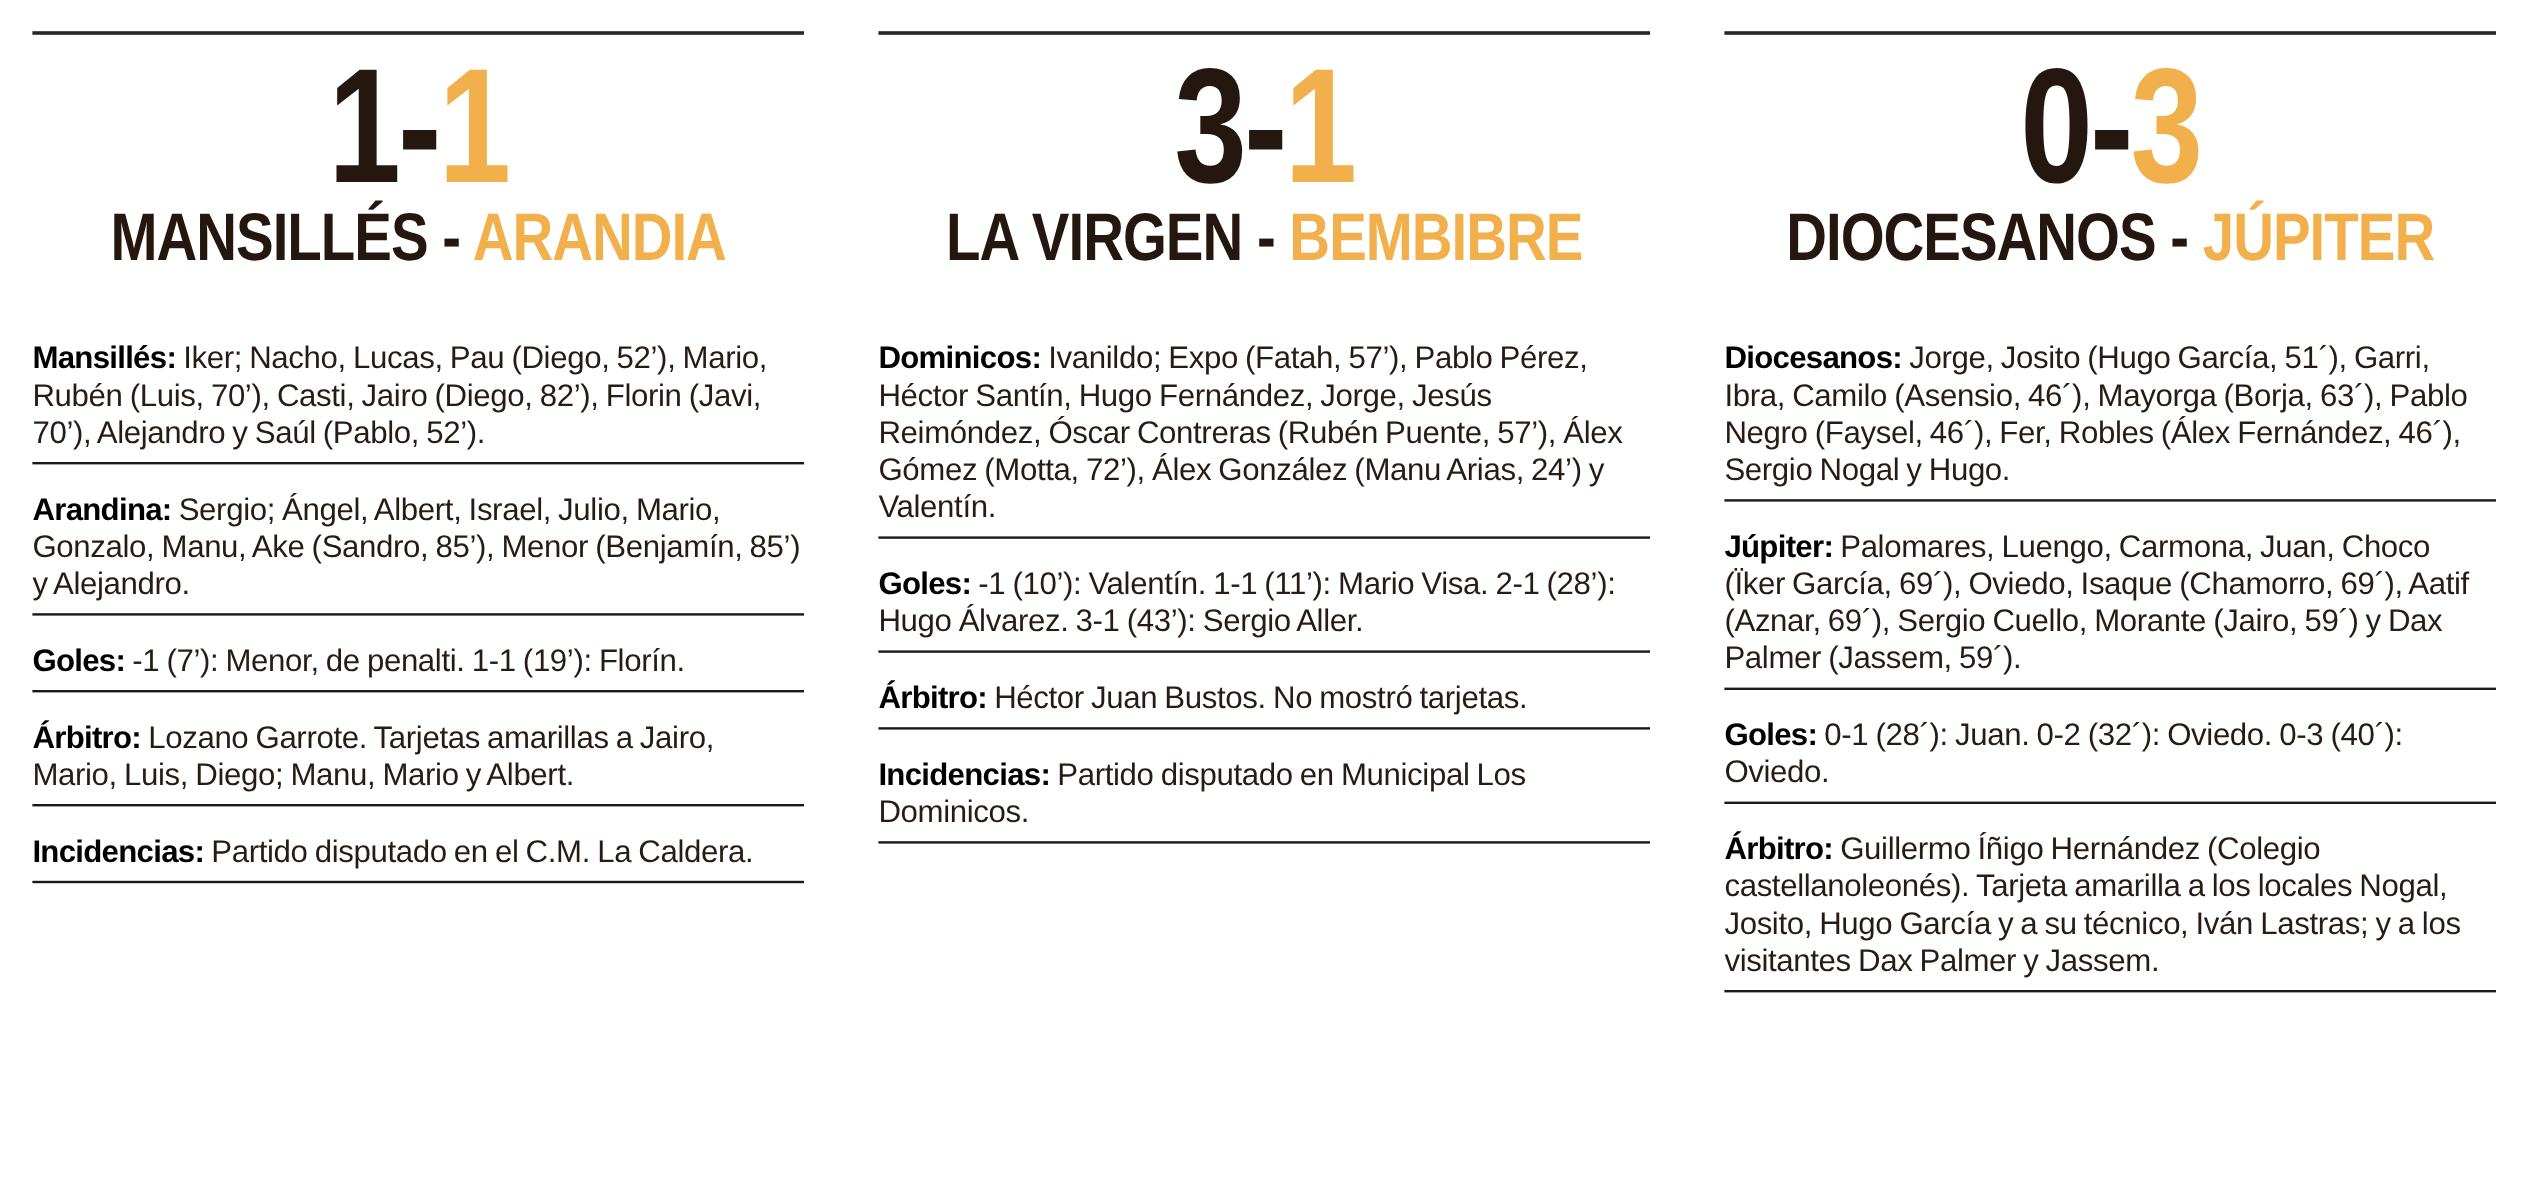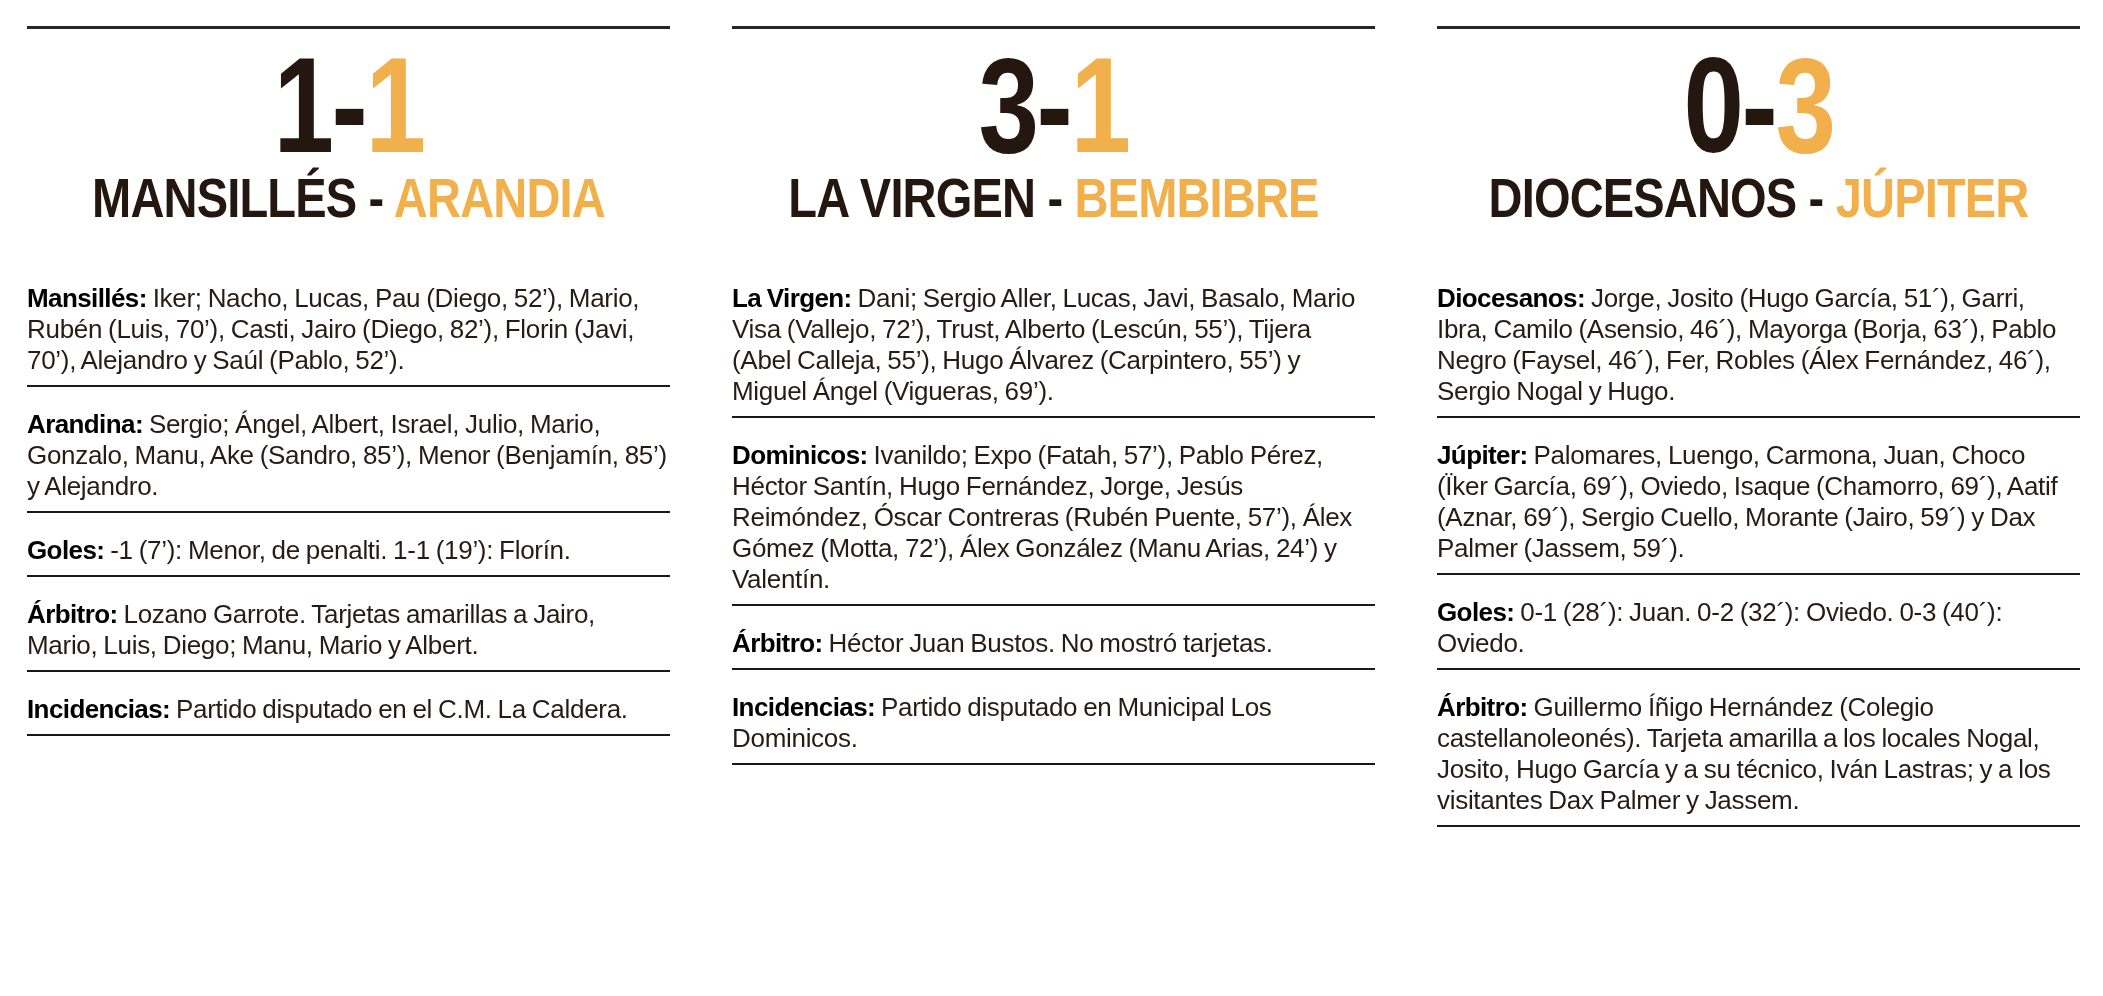--- a/index.html
+++ b/index.html
@@ -83,22 +83,22 @@
       <p class="sec"><b>Goles:</b> <span>-1 (7’): Menor, de penalti. 1-1 (19’): Florín.</span></p>
       <p class="sec"><b>Árbitro:</b> <span>Lozano Garrote. Tarjetas amarillas a Jairo, Mario, Luis, Diego; Manu, Mario y Albert.</span></p>
       <p class="sec"><b>Incidencias:</b> <span>Partido disputado en el C.M. La Caldera.</span></p>
     </div>
   </section>
 
   <section class="col">
     <div class="score"><span class="dark">3</span><span class="dark">-</span><span class="accent">1</span></div>
     <h2 class="teams"><span class="dark">LA VIRGEN</span> <span class="dark">-</span> <span class="accent">BEMBIBRE</span></h2>
     <div class="secs">
-      <p class="sec"><b>La Virgen:</b> <span>Dani; Sergio Aller, Lucas, Javi, Basalo, Mario Visa (Vallejo, 72’), Trust, Alberto (Lescún, 55’), Tijera (Abel Calleja, 55’), Hugo Álvarez (Carpintero, 55’) y Miguel Ángel (Vigueras, 69’).</span></p>
       <p class="sec"><b>Dominicos:</b> <span>Ivanildo; Expo (Fatah, 57’), Pablo Pérez, Héctor Santín, Hugo Fernández, Jorge, Jesús Reimóndez, Óscar Contreras (Rubén Puente, 57’), Álex Gómez (Motta, 72’), Álex González (Manu Arias, 24’) y Valentín.</span></p>
+      <p class="sec"><b>Goles:</b> <span>-1 (10’): Valentín. 1-1 (11’): Mario Visa. 2-1 (28’): Hugo Álvarez. 3-1 (43’): Sergio Aller.</span></p>
       <p class="sec"><b>Árbitro:</b> <span>Héctor Juan Bustos. No mostró tarjetas.</span></p>
       <p class="sec"><b>Incidencias:</b> <span>Partido disputado en Municipal Los Dominicos.</span></p>
     </div>
   </section>
 
   <section class="col">
     <div class="score"><span class="dark">0</span><span class="dark">-</span><span class="accent">3</span></div>
     <h2 class="teams"><span class="dark">DIOCESANOS</span> <span class="dark">-</span> <span class="accent">JÚPITER</span></h2>
     <div class="secs">
       <p class="sec"><b>Diocesanos:</b> <span>Jorge, Josito (Hugo García, 51´), Garri, Ibra, Camilo (Asensio, 46´), Mayorga (Borja, 63´), Pablo Negro (Faysel, 46´), Fer, Robles (Álex Fernández, 46´), Sergio Nogal y Hugo.</span></p>

